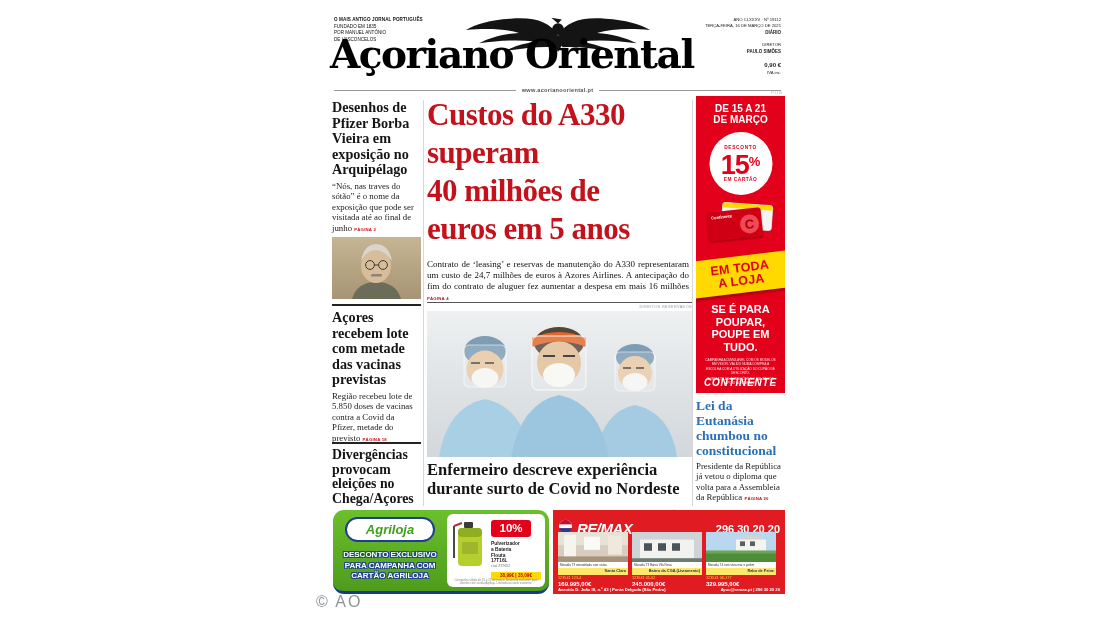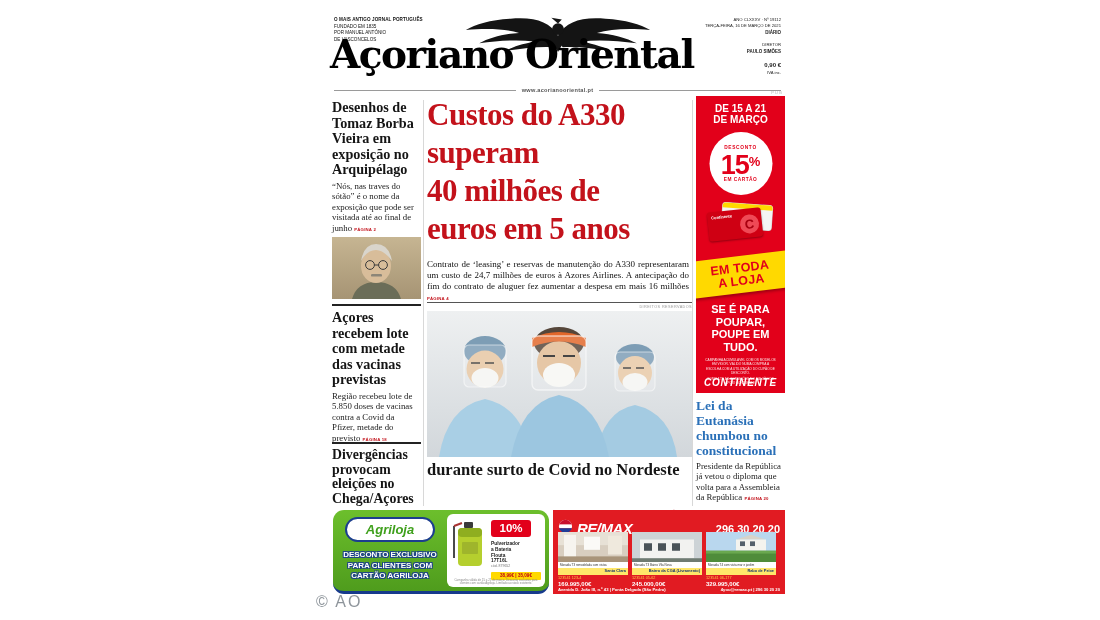--- a/index.html
+++ b/index.html
@@ -172,21 +172,21 @@
       <div class="weblabel">www.acorianooriental.pt</div>
       <div class="ln"></div>
     </div>
   </div>
 
   <div class="vsep s1"></div>
   <div class="vsep s2"></div>
 
   <div class="lhead lh1 serif">
     <div>Desenhos de</div>
-    <div>Tomaz Borba</div>
+    <div>Pfizer Borba</div>
     <div>Vieira em</div>
     <div>exposição no</div>
     <div>Arquipélago</div>
   </div>
   <div class="lsum ls1"><span>“Nós, nas traves do sótão” é o nome da exposição que pode ser visitada até ao final de junho </span><span class="pg">PÁGINA 2</span></div>
 
   <svg class="portrait" viewBox="0 0 89 62" preserveAspectRatio="none">
     <defs>
         <linearGradient id="pbg" x1="0" y1="0" x2="0" y2="1">
       <stop offset="0" stop-color="#c6b592"></stop>
@@ -269,20 +269,21 @@
       <circle cx="132" cy="52" r="22" fill="#e2bd96"></circle>
       <path d="M116 45 h12 m8 0 h12" stroke="#222" stroke-width="1.8" fill="none"></path>
       <ellipse cx="132" cy="64" rx="16" ry="12" fill="#f7f7f4"></ellipse>
       <path d="M105 27 Q132 15 159 27 L159 36 Q132 25 105 36 Z" fill="#e2672a"></path>
       <rect x="105" y="25" width="54" height="54" rx="6" fill="#fff" opacity=".16"></rect>
       <rect x="105" y="25" width="54" height="54" rx="6" fill="none" stroke="#fff" stroke-opacity=".6" stroke-width="1.3"></rect>
     </g>
   </svg>
 
   <div class="cap">
+    <div>Enfermeiro descreve experiência</div>
     <div>durante surto de Covid no Nordeste</div>
   </div>
   <div class="cap-pg"><span class="pg">PÁGINA 7</span></div>
 
   <div class="pub">PUB</div>
 
   <div class="cont">
     <div class="c-dates">
       <div>DE 15 A 21</div>
       <div>DE MARÇO</div>
@@ -323,21 +324,21 @@
     <div>constitucional</div>
   </div>
   <div class="rsum"><span>Presidente da República já vetou o diploma que volta para a Assembleia da República </span><span class="pg">PÁGINA 20</span></div>
 
   <div class="agri">
     <div class="agri-logo">
         <span>Agriloja</span>
       </div>
     <div class="agri-lines">
       <div>DESCONTO EXCLUSIVO</div>
-      <div>PARA CLIENTES COM</div>
+      <div>PARA CAMPANHA COM</div>
       <div>CARTÃO AGRILOJA</div>
     </div>
     <div class="agri-panel">
       <svg class="sprayer" viewBox="0 0 36 52">
         <path d="M4 6 L4 38" stroke="#4a4a4a" stroke-width="2"></path>
         <path d="M4 6 L12 3" stroke="#a33" stroke-width="2"></path>
         <rect x="14" y="2" width="9" height="6" rx="1" fill="#3a3a3a"></rect>
         <rect x="8" y="8" width="24" height="38" rx="4" fill="#b5cf2e"></rect>
         <rect x="8" y="8" width="24" height="9" rx="4" fill="#8fae20"></rect>
         <rect x="12" y="22" width="16" height="12" rx="1" fill="#222" opacity=".15"></rect>

